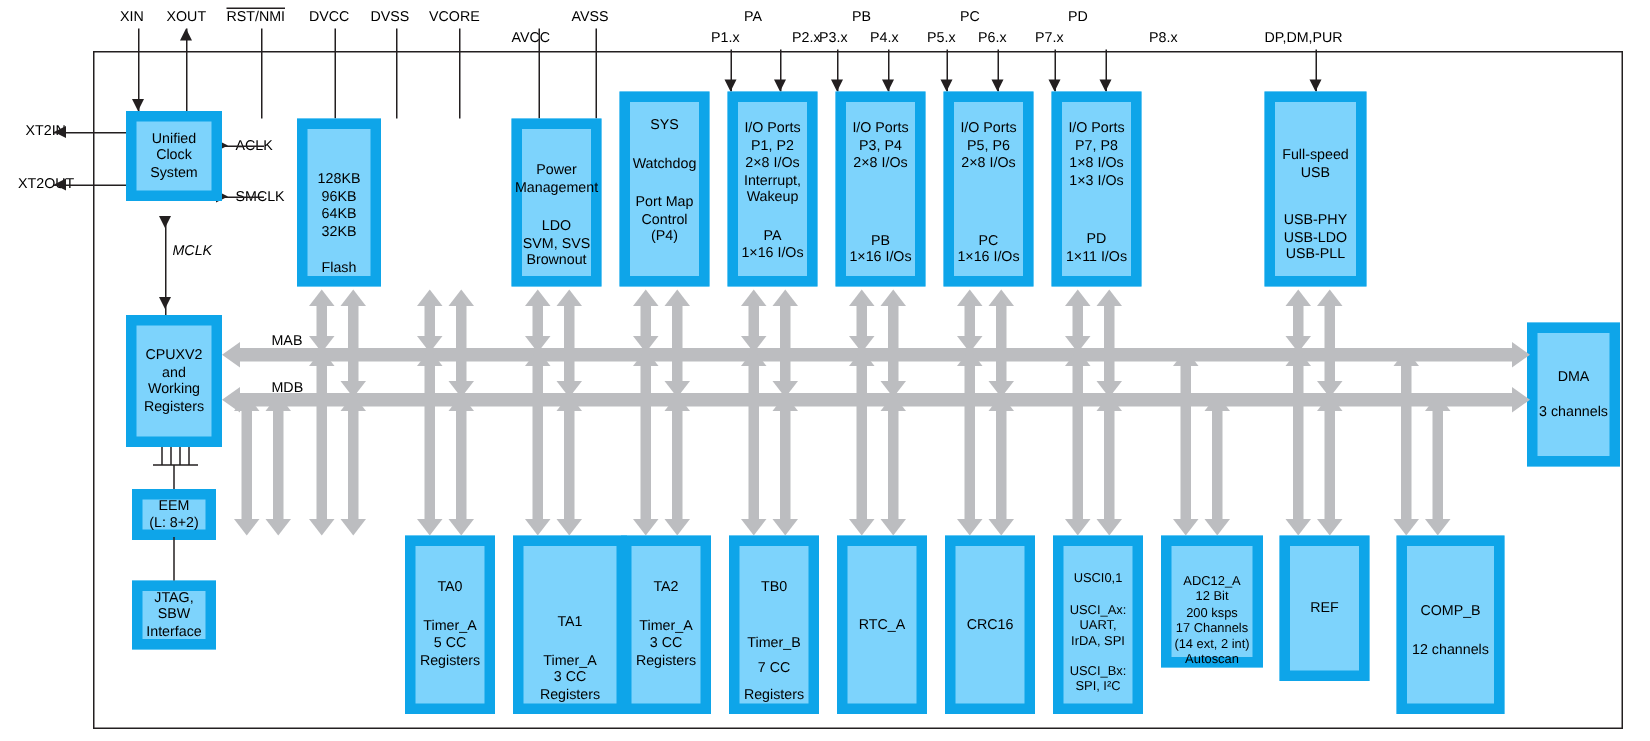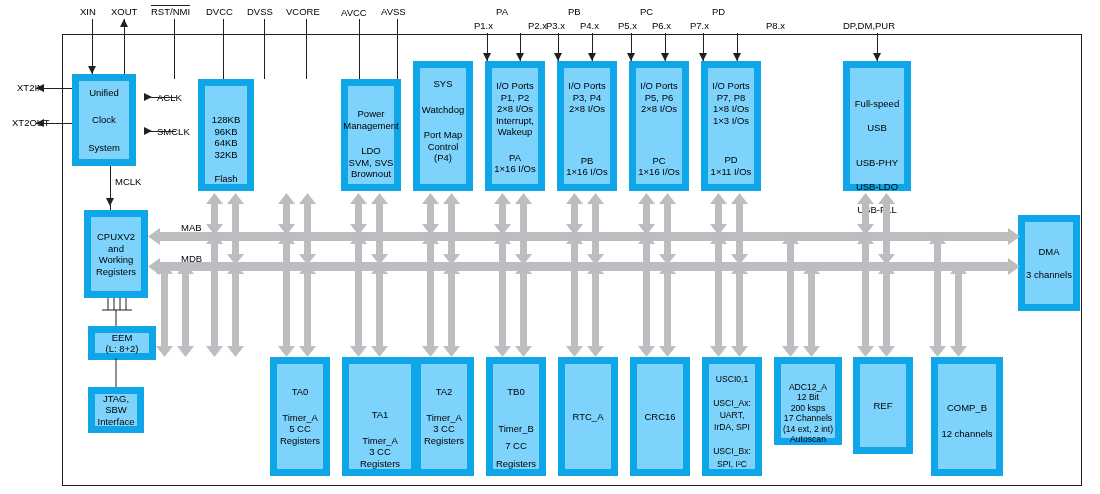--- a/index.html
+++ b/index.html
@@ -20,21 +20,21 @@
 <body>
 
 <div id="root">
 
   <div class="lbl" style="left:80px;top:6px;">XIN</div>
   <div class="lbl" style="left:111px;top:6px;">XOUT</div>
   <div class="lbl" style="left:151px;top:6px;"><span style="border-top:1px solid #231f20;">RST/NMI</span></div>
   <div class="lbl" style="left:206px;top:6px;">DVCC</div>
   <div class="lbl" style="left:247px;top:6px;">DVSS</div>
   <div class="lbl" style="left:286px;top:6px;">VCORE</div>
-  <div class="lbl" style="left:341px;top:7px;">AVCC</div>
+  <div class="lbl" style="left:341px;top:20px;">AVCC</div>
   <div class="lbl" style="left:381px;top:6px;">AVSS</div>
 
   <div class="lbl" style="left:496px;top:6px;">PA</div>
   <div class="lbl" style="left:568px;top:6px;">PB</div>
   <div class="lbl" style="left:640px;top:6px;">PC</div>
   <div class="lbl" style="left:712px;top:6px;">PD</div>
 
   <div class="lbl" style="left:474px;top:20px;">P1.x</div>
   <div class="lbl" style="left:508px;top:20px;padding-left:20px;">P2.x</div>
   <div class="lbl" style="left:546px;top:20px;">P3.x</div>
@@ -43,21 +43,21 @@
   <div class="lbl" style="left:652px;top:20px;">P6.x</div>
   <div class="lbl" style="left:690px;top:20px;">P7.x</div>
   <div class="lbl" style="left:742px;top:20px;padding-left:24px;">P8.x</div>
   <div class="lbl" style="left:843px;top:20px;">DP,DM,PUR</div>
 
   <div class="lbl" style="left:17px;top:82px;">XT2IN</div>
   <div class="lbl" style="left:12px;top:117px;">XT2OUT</div>
 
   <div class="lbl" style="left:157px;top:92px;">ACLK</div>
   <div class="lbl" style="left:157px;top:126px;">SMCLK</div>
-  <div class="lbl" style="left:115px;top:176px;">MCLK</div>
+  <div class="lbl" style="left:115px;top:162px;font-style:italic;">MCLK</div>
 
   <div class="lbl" style="left:181px;top:222px;">MAB</div>
   <div class="lbl" style="left:181px;top:253px;">MDB</div>
 
   <div class="outer" style="left:62px;top:34px;width:1020px;height:452px;"></div>
 
   <div class="vline" style="left:92px;top:19px;height:55px;"></div>
   <div class="vline" style="left:124px;top:19px;height:55px;"></div>
   <div class="vline" style="left:174px;top:19px;height:60px;"></div>
   <div class="vline" style="left:223px;top:19px;height:60px;"></div>
@@ -102,21 +102,21 @@
 
   <svg style="position:absolute;left:0;top:0;width:1100px;height:494px;pointer-events:none;">
     <g fill="#231f20">
       <polygon points="152,97 144,93 144,101"></polygon>
       <polygon points="152,131 144,127 144,135"></polygon>
       <polygon points="110,152 106,144 114,144"></polygon>
       <polygon points="110,206 106,198 114,198"></polygon>
     </g>
   </svg>
 
-  <div class="blk" style="left:72px;top:74px;width:64px;height:92px;gap:16px;">
+  <div class="blk" style="left:84px;top:74px;width:64px;height:60px;">
     <span>Unified</span>
     <span>Clock</span>
     <span>System</span>
   </div>
 
   <div class="blk" style="left:198px;top:79px;width:56px;height:112px;justify-content:flex-start;padding-top:28px;">
     <span>128KB</span>
     <span>96KB</span>
     <span>64KB</span>
     <span>32KB</span>
@@ -176,37 +176,37 @@
   <div class="blk" style="left:701px;top:61px;width:60px;height:130px;justify-content:flex-start;padding-top:12px;">
     <span>I/O Ports</span>
     <span>P7, P8</span>
     <span>1×8 I/Os</span>
     <span>1×3 I/Os</span>
     <span style="height:28px;"></span>
     <span>PD</span>
     <span>1×11 I/Os</span>
   </div>
 
-  <div class="blk" style="left:843px;top:61px;width:68px;height:130px;justify-content:flex-start;padding-top:30px;gap:12px;">
+  <div class="blk" style="left:843px;top:61px;width:68px;height:130px;justify-content:flex-start;padding-top:30px;">
     <span>Full-speed</span>
     <span>USB</span>
     <span style="height:20px;"></span>
     <span>USB-PHY</span>
     <span>USB-LDO</span>
     <span>USB-PLL</span>
   </div>
 
   <div class="blk" style="left:84px;top:210px;width:64px;height:88px;">
     <span>CPUXV2</span>
     <span>and</span>
     <span>Working</span>
     <span>Registers</span>
   </div>
 
-  <div class="blk" style="left:88px;top:326px;width:68px;height:34px;">
+  <div class="blk" style="left:88px;top:326px;width:56px;height:34px;">
     <span>EEM</span>
     <span>(L: 8+2)</span>
   </div>
 
   <div class="blk" style="left:88px;top:387px;width:56px;height:46px;">
     <span>JTAG,</span>
     <span>SBW</span>
     <span>Interface</span>
   </div>
 
@@ -523,21 +523,21 @@
   </div>
 
   <div class="blk" style="left:558px;top:357px;width:60px;height:119px;">
     <span>RTC_A</span>
   </div>
 
   <div class="blk" style="left:630px;top:357px;width:60px;height:119px;">
     <span>CRC16</span>
   </div>
 
-  <div class="blk sm" style="left:702px;top:357px;width:60px;height:119px;justify-content:space-between;padding-top:10px;">
+  <div class="blk sm" style="left:702px;top:357px;width:60px;height:119px;justify-content:center;padding-top:10px;">
     <span>USCI0,1</span>
     <span style="height:10px;"></span>
     <span>USCI_Ax:</span>
     <span>UART,</span>
     <span>IrDA, SPI</span>
     <span style="height:10px;"></span>
     <span>USCI_Bx:</span>
     <span>SPI, I²C</span>
   </div>
 

